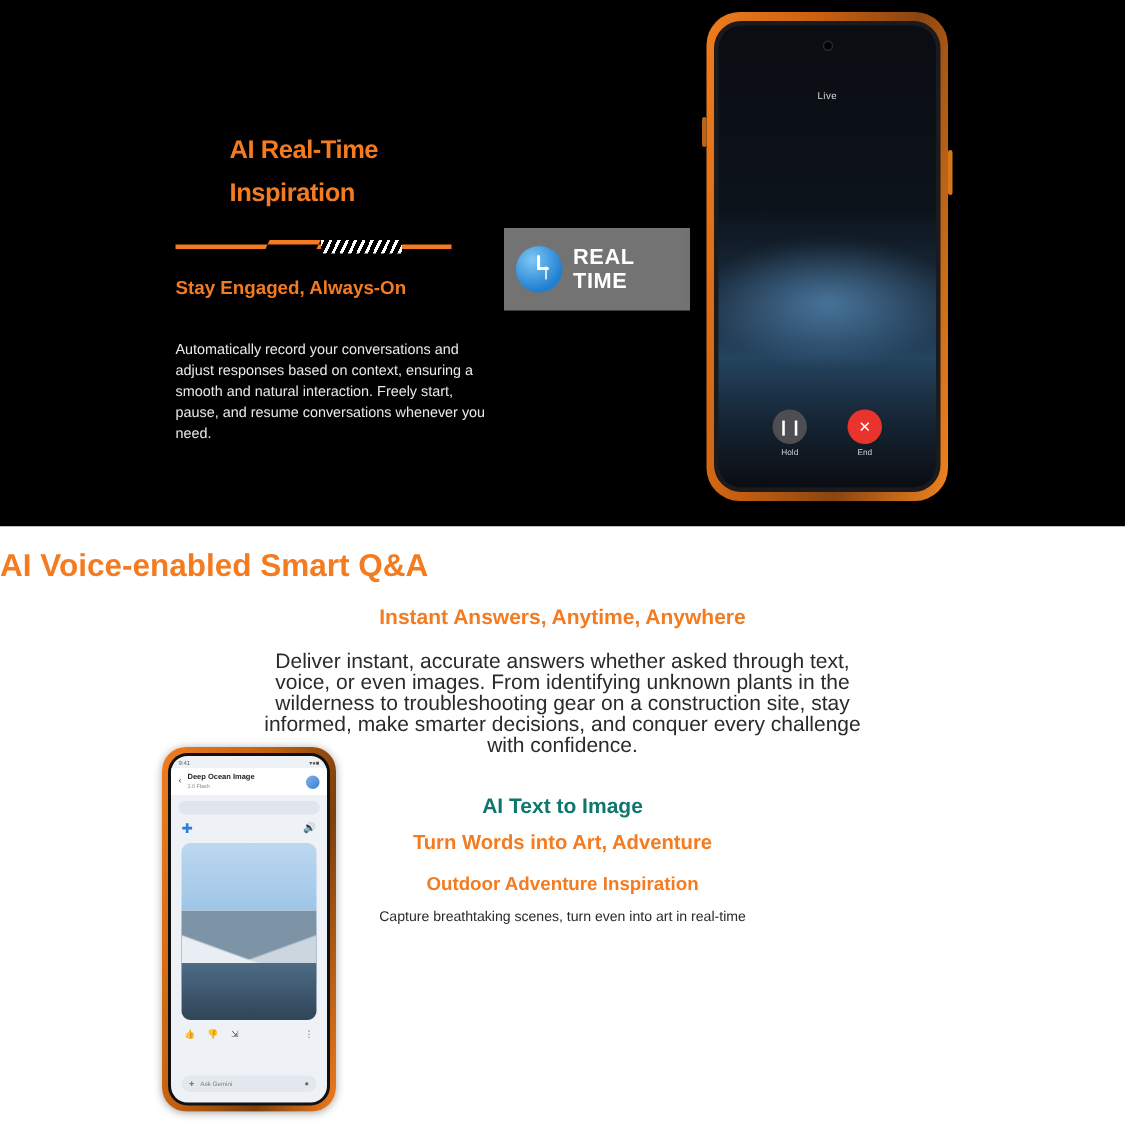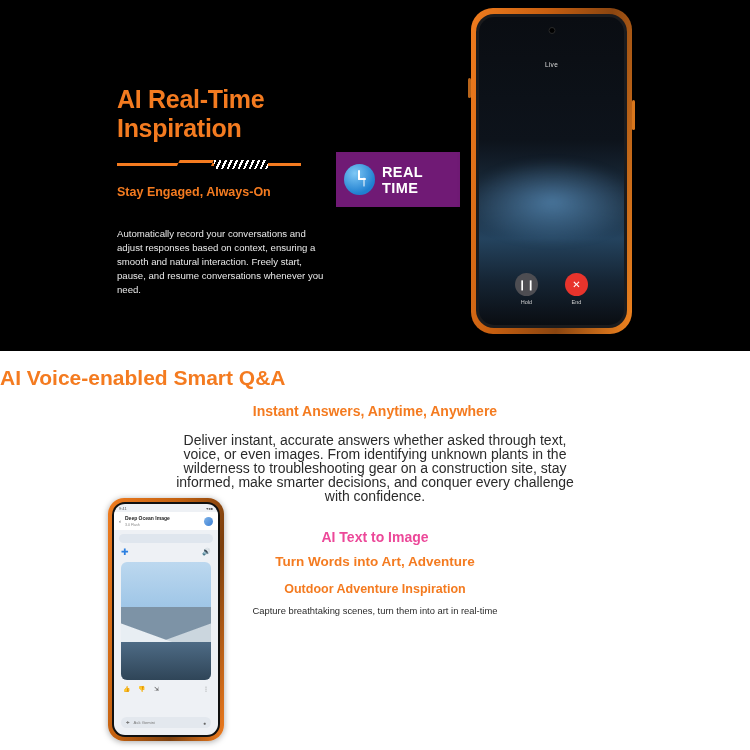--- a/index.html
+++ b/index.html
@@ -10,22 +10,23 @@
   }
   .page{position:relative;width:750px;height:750px;}
 
   
   .sec-dark{
     position:absolute;left:0;top:0;width:750px;height:351px;
     background:#000000;overflow:hidden;
   }
   .s1-copy{position:absolute;left:117px;top:85px;width:230px;}
   .s1-title{
-    font-size:25px;line-height:29px;font-weight:bold;color:#f47b20;
+    font-size:17px;line-height:29px;font-weight:bold;color:#f47b20;
     letter-spacing:-0.3px;
+    margin-left:36px;
   }
   .s1-rule{
     position:relative;margin-top:17px;width:184px;height:9px;
   }
   .s1-rule .bar{
     position:absolute;left:0;top:3px;width:184px;height:3px;background:#f47b20;
   }
   .s1-rule .hatch{
     position:absolute;left:97px;top:0;width:54px;height:9px;
     background:repeating-linear-gradient(115deg,#ffffff 0 2px,#000000 2px 5px);
@@ -39,21 +40,21 @@
     margin-top:16px;font-size:12.5px;font-weight:bold;color:#f47b20;
   }
   .s1-body{
     margin-top:28px;font-size:9.6px;line-height:14px;color:#e9e9e9;
     width:216px;
   }
 
   
   .rt-badge{
     position:absolute;left:336px;top:152px;width:124px;height:55px;
-    background:#701a75;display:flex;align-items:center;gap:7px;
+    background:#737373;display:flex;align-items:center;gap:7px;
     padding-left:8px;box-sizing:border-box;
   }
   .rt-circle{
     width:31px;height:31px;border-radius:50%;
     background:radial-gradient(circle at 35% 30%,#7ec8f5,#1f7fd0 70%);
     position:relative;flex:0 0 auto;
   }
   .rt-circle:after{
     content:"";position:absolute;left:14px;top:6px;width:2px;height:10px;
     background:#fff;border-radius:1px;
@@ -127,21 +128,21 @@
   }
   .s2-h2{
     margin-top:13px;text-align:center;font-size:14px;font-weight:bold;color:#f47b20;
   }
   .s2-body{
     margin:14px auto 0;width:420px;text-align:center;
     font-size:14px;line-height:14px;color:#2a2a2a;
   }
 
   .s3-h1{
-    margin-top:26px;text-align:center;font-size:14px;font-weight:bold;color:#ec4899;
+    margin-top:26px;text-align:center;font-size:14px;font-weight:bold;color:#0f766e;
   }
   .s3-h2{
     margin-top:9px;text-align:center;font-size:13.5px;font-weight:bold;color:#f47b20;
   }
   .s3-h3{
     margin-top:13px;text-align:center;font-size:12.5px;font-weight:bold;color:#f47b20;
   }
   .s3-cap{
     margin-top:9px;text-align:center;font-size:9.4px;color:#2a2a2a;
   }
@@ -262,21 +263,21 @@
   </div>
 
   <div class="sec-light">
     <div class="s2-h1">AI Voice-enabled Smart Q&amp;A</div>
     <div class="s2-h2">Instant Answers, Anytime, Anywhere</div>
     <div class="s2-body">Deliver instant, accurate answers whether asked through text, voice, or even images. From identifying unknown plants in the wilderness to troubleshooting gear on a construction site, stay informed, make smarter decisions, and conquer every challenge with confidence.</div>
 
     <div class="s3-h1">AI Text to Image</div>
     <div class="s3-h2">Turn Words into Art, Adventure</div>
     <div class="s3-h3">Outdoor Adventure Inspiration</div>
-    <div class="s3-cap">Capture breathtaking scenes, turn them into art in real-time</div>
+    <div class="s3-cap">Capture breathtaking scenes, turn even into art in real-time</div>
 
     <div class="phone2">
       <div class="p2-frame">
         <div class="p2-inner">
           <div class="p2-screen">
 
             <div class="p2-status">
               <span>9:41</span>
               <span>▾●■</span>
             </div>

